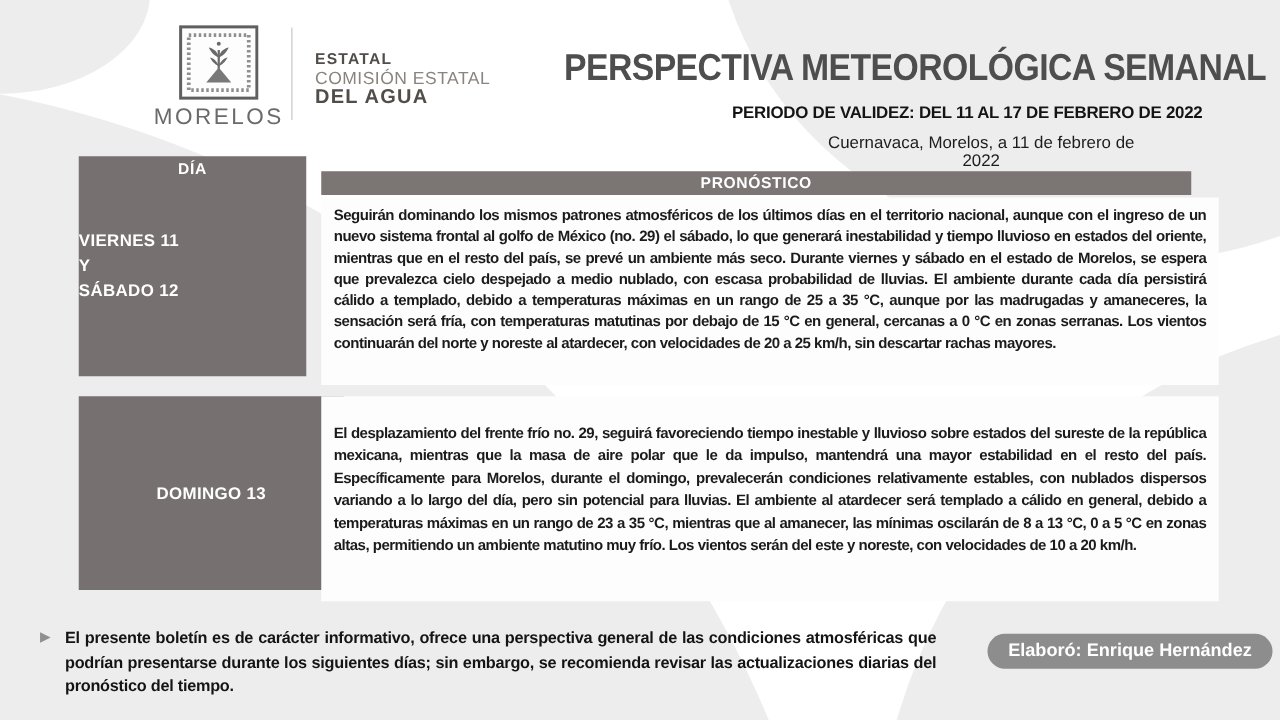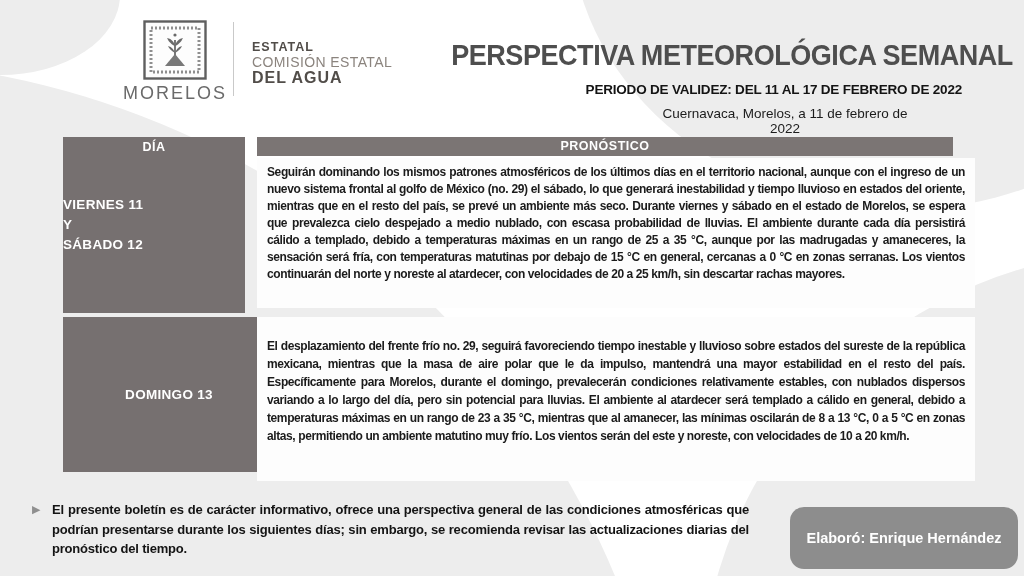--- a/index.html
+++ b/index.html
@@ -23,42 +23,42 @@
   .agency .l2{font-size:14px;color:#8b847e;letter-spacing:.4px;}
   .agency .l3{font-weight:bold;font-size:16px;color:#514d49;letter-spacing:1px;}
   .main-title{left:420px;top:38px;width:584px;text-align:center;}
   .main-title span{display:inline-block;transform:scaleX(.9);transform-origin:center;
       font-size:30px;font-weight:bold;color:#4e4e4e;letter-spacing:-.5px;white-space:nowrap;}
   .validity{left:442px;top:82px;width:520px;text-align:right;font-size:13.5px;
             font-weight:bold;color:#141414;letter-spacing:-.2px;}
   .dateline{left:660px;top:106px;width:250px;text-align:center;font-size:13.5px;color:#1c1c1c;}
 
   
-  .day-col{left:63px;top:137px;width:182px;height:176px;background:#767070;}
+  .day-col{left:63px;top:125px;width:182px;height:176px;background:#767070;}
   .day-col .col-h{display:block;text-align:center;color:#fff;font-weight:bold;
                   font-size:12.5px;padding-top:3px;letter-spacing:.5px;}
   .day-col .day-lines{position:absolute;left:0;right:0;top:58px;
        color:#fff;font-weight:bold;font-size:13.5px;line-height:20px;letter-spacing:.3px;}
   .fc-header{left:257px;top:137px;width:696px;height:19px;background:#7b7574;
              text-align:center;color:#fff;font-weight:bold;font-size:12.5px;
              line-height:19px;letter-spacing:.5px;}
   .fc-box{background:#fdfdfd;width:698px;padding:6px 10px;color:#1b1b1b;
           font-weight:bold;text-align:justify;letter-spacing:-.4px;}
   .fc-1{left:257px;top:158px;font-size:12px;line-height:17px;min-height:138px;}
   .fc-2{left:257px;top:317px;font-size:12px;line-height:18px;min-height:138px;padding-top:20px;}
   .day-2{left:63px;top:317px;width:212px;height:155px;background:#767070;
          display:flex;align-items:center;justify-content:center;color:#fff;
          font-weight:bold;font-size:13.5px;letter-spacing:.3px;}
 
   
   .bullet{left:32px;top:503px;font-size:11px;color:#8f8f8f;}
   .disclaimer{left:52px;top:500px;width:697px;font-size:13px;line-height:19.5px;
               font-weight:bold;color:#141414;text-align:justify;letter-spacing:-.2px;}
   .credit-badge{left:790px;top:507px;width:216px;background:#8d8d8d;border-radius:14px;
-                padding:21px 6px;text-align:center;color:#fff;font-weight:bold;
+                padding:4px 6px;text-align:center;color:#fff;font-weight:bold;
                 font-size:14.5px;line-height:20px;}
 </style>
 </head>
 <body>
 
 <div class="page">
 
   <div class="blob blob-top-left"></div>
   <div class="blob blob-top-right"></div>
   <div class="blob blob-left-big"></div>

